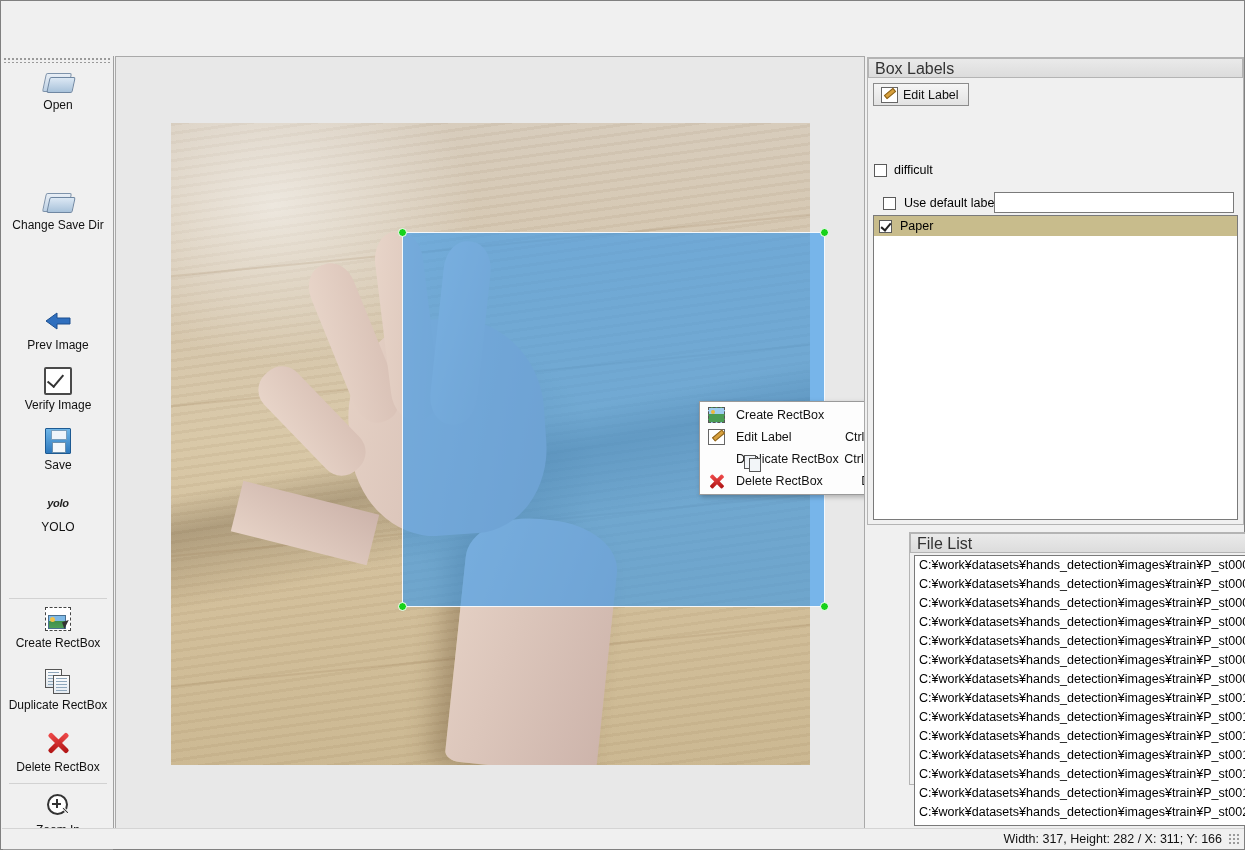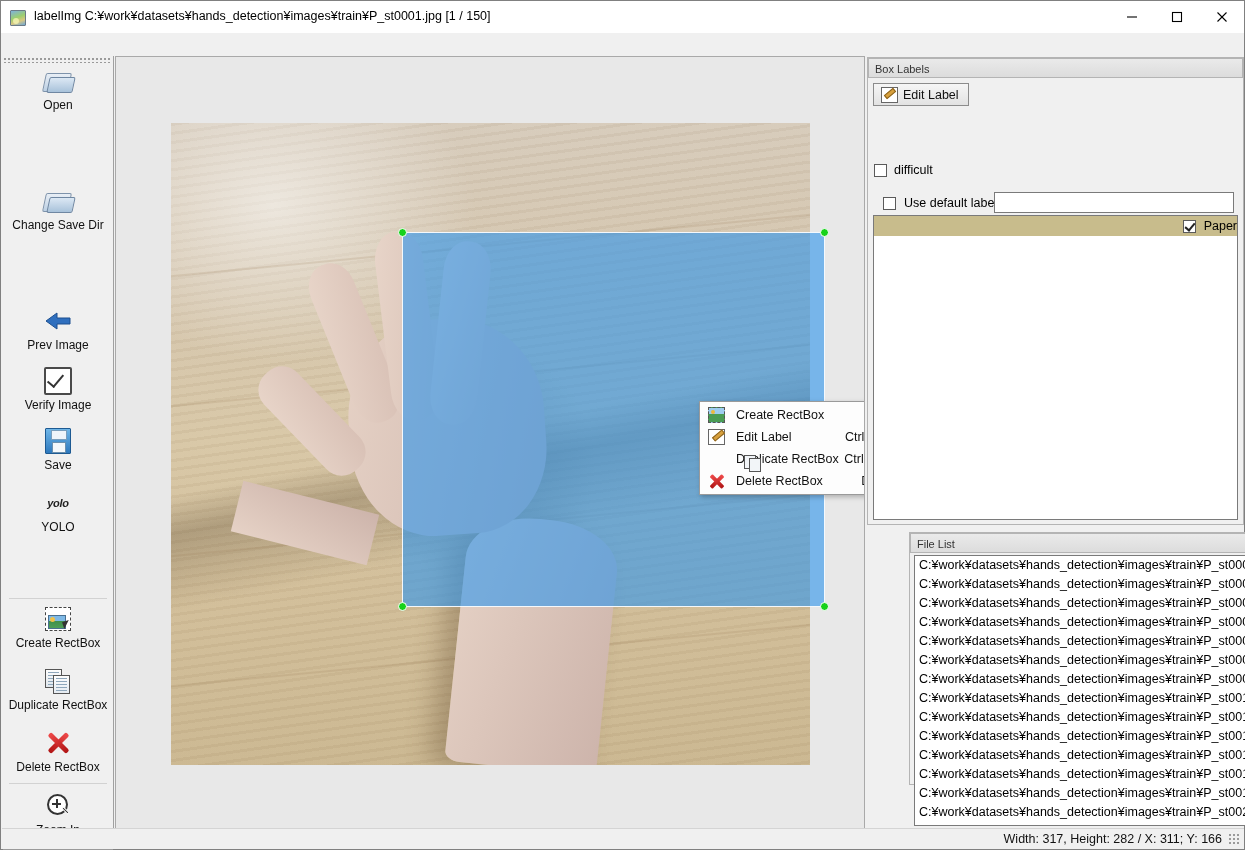--- a/index.html
+++ b/index.html
@@ -124,41 +124,41 @@
   .ci-edit:after{content:"";position:absolute;left:3px;top:3px;width:11px;height:3px;background:#d8a03c;transform:rotate(-40deg);border:1px solid #8a6320;}
   .ci-dup{position:relative;}
   .ci-dup:before,.ci-dup:after{content:"";position:absolute;width:10px;height:12px;border:1px solid #555;background:#f2f5f8;}
   .ci-dup:before{left:0;top:0;} .ci-dup:after{left:5px;top:3px;}
   .ci-del:before,.ci-del:after{content:"";position:absolute;left:7px;top:0;width:4px;height:17px;
     background:linear-gradient(180deg,#ef4a4a,#b01414);border-radius:1px;}
   .ci-del:before{transform:rotate(45deg);} .ci-del:after{transform:rotate(-45deg);}
 
   
   .dock{position:absolute;left:866px;width:377px;background:#f0f0f0;}
-  .dock-title{height:20px;line-height:20px;padding-left:6px;font-size:11px;color:#333;
+  .dock-title{height:20px;line-height:20px;padding-left:6px;font-size:16px;color:#333;
     background:linear-gradient(180deg,#eaeaea,#dcdcdc);border:1px solid #b4b4b4;box-sizing:border-box;}
   .float-ico{position:absolute;right:6px;top:5px;width:11px;height:10px;}
   .float-ico:before{content:"";position:absolute;left:0;top:3px;width:8px;height:7px;border:1px solid #4a4a4a;}
   .float-ico:after{content:"";position:absolute;left:3px;top:0;width:8px;height:7px;border:1px solid #4a4a4a;background:#f0f0f0;}
 
   #box-labels{top:56px;height:468px;border:1px solid #b4b4b4;box-sizing:border-box;}
   .edit-label-btn{position:absolute;left:5px;top:25px;height:21px;padding:0 9px 0 7px;display:flex;align-items:center;gap:5px;
     background:linear-gradient(180deg,#f6f6f6,#e2e2e2);border:1px solid #8c8c8c;font-size:12.5px;color:#111;cursor:default;}
   .pencil-ico{width:15px;height:14px;border:1px solid #666;background:#fff;position:relative;}
   .pencil-ico:after{content:"";position:absolute;left:2px;top:3px;width:10px;height:3px;background:#d8a03c;border:1px solid #8a6320;transform:rotate(-40deg);}
   .cbox{width:13px;height:13px;border:1px solid #5a5a5a;background:#fff;box-sizing:border-box;position:relative;display:inline-block;vertical-align:middle;}
   .cbox.on:after{content:"";position:absolute;left:3px;top:0px;width:4px;height:8px;border:solid #222;border-width:0 2px 2px 0;transform:rotate(40deg);}
   .row-difficult{position:absolute;left:6px;top:105px;display:flex;align-items:center;gap:7px;font-size:12.5px;}
   .row-default{position:absolute;left:15px;top:138px;display:flex;align-items:center;gap:8px;font-size:12.5px;}
   .default-input{position:absolute;left:126px;top:134px;width:240px;height:21px;background:#fff;border:1px solid #7a7a7a;box-sizing:border-box;}
   .combo{position:absolute;left:7px;top:176px;width:360px;height:23px;background:linear-gradient(180deg,#f2f2f2,#e4e4e4);
     border:1px solid #9a9a9a;box-sizing:border-box;}
   .combo .chev{position:absolute;right:10px;top:7px;width:9px;height:9px;border:solid #4a4a4a;border-width:0 2px 2px 0;transform:rotate(45deg);}
   .label-list{position:absolute;left:5px;top:157px;width:365px;height:305px;background:#fff;border:1px solid #7a7a7a;box-sizing:border-box;}
-  .label-row{height:20px;line-height:20px;display:flex;align-items:center;gap:8px;padding-left:5px;font-size:12.5px;cursor:default;justify-content:flex-end;}
+  .label-row{height:20px;line-height:20px;display:flex;align-items:center;gap:8px;padding-left:5px;font-size:12.5px;cursor:default;}
   .label-row.sel{background:#c8bc8c;}
 
   #file-list{top:531px;height:253px;border:1px solid #b4b4b4;box-sizing:border-box;margin-left:42px;}
   .flist{position:absolute;left:4px;top:22px;width:368px;height:271px;background:#fff;border:1px solid #7a7a7a;box-sizing:border-box;overflow:hidden;}
   .frow{height:19px;line-height:19px;padding-left:4px;font-size:12.5px;color:#000;white-space:nowrap;cursor:default;}
   .vscroll{position:absolute;right:0;top:0;width:15px;height:100%;background:#f6f6f6;border-left:1px solid #dcdcdc;box-sizing:border-box;}
   .vs-arrow{position:absolute;left:0;width:15px;height:15px;}
   .vs-arrow.up{top:0;} .vs-arrow.dn{bottom:0;}
   .vs-arrow:after{content:"";position:absolute;left:4px;width:6px;height:6px;border:solid #444;border-width:0 1.6px 1.6px 0;}
   .vs-arrow.up:after{top:5px;transform:rotate(-135deg);} .vs-arrow.dn:after{top:2px;transform:rotate(45deg);}
@@ -168,40 +168,20 @@
   .statusbar{position:absolute;left:1px;bottom:1px;width:1242px;height:20px;background:#f0f0f0;border-top:1px solid #d4d4d4;box-sizing:border-box;}
   .status-text{position:absolute;right:22px;top:3px;font-size:12.5px;color:#111;}
   .grip{position:absolute;right:4px;bottom:3px;width:12px;height:12px;
     background-image:radial-gradient(circle,#9a9a9a 0.9px,transparent 1px);background-size:4px 4px;}
 </style>
 </head>
 <body>
 
 <div id="app">
 
-  <div class="titlebar">
-    <div class="title-icon"></div>
-    <div class="title-text">labelImg C:¥work¥datasets¥hands_detection¥images¥train¥P_st0001.jpg [1 / 150]</div>
-    <div class="wbtn" id="btn-min">
-      <svg width="12" height="12" viewBox="0 0 12 12">
-          <line x1="1" y1="6" x2="11" y2="6" stroke="#000" stroke-width="1.1"></line>
-        </svg>
-    </div>
-    <div class="wbtn" id="btn-max">
-      <svg width="12" height="12" viewBox="0 0 12 12">
-          <rect x="1.5" y="1.5" width="9" height="9" fill="none" stroke="#000" stroke-width="1.1"></rect>
-        </svg>
-    </div>
-    <div class="wbtn" id="btn-close">
-      <svg width="12" height="12" viewBox="0 0 12 12">
-          <line x1="1.5" y1="1.5" x2="10.5" y2="10.5" stroke="#000" stroke-width="1.1"></line>
-          <line x1="10.5" y1="1.5" x2="1.5" y2="10.5" stroke="#000" stroke-width="1.1"></line>
-        </svg>
-    </div>
-  </div>
 
 
   <div class="toolbar">
     <div class="tb-grip"></div>
 
     <div class="tb-item" style="top:10px">
       <div class="tb-icon">
           <div class="ico-folder">
             <div class="back"></div>
             <div class="front"></div>

